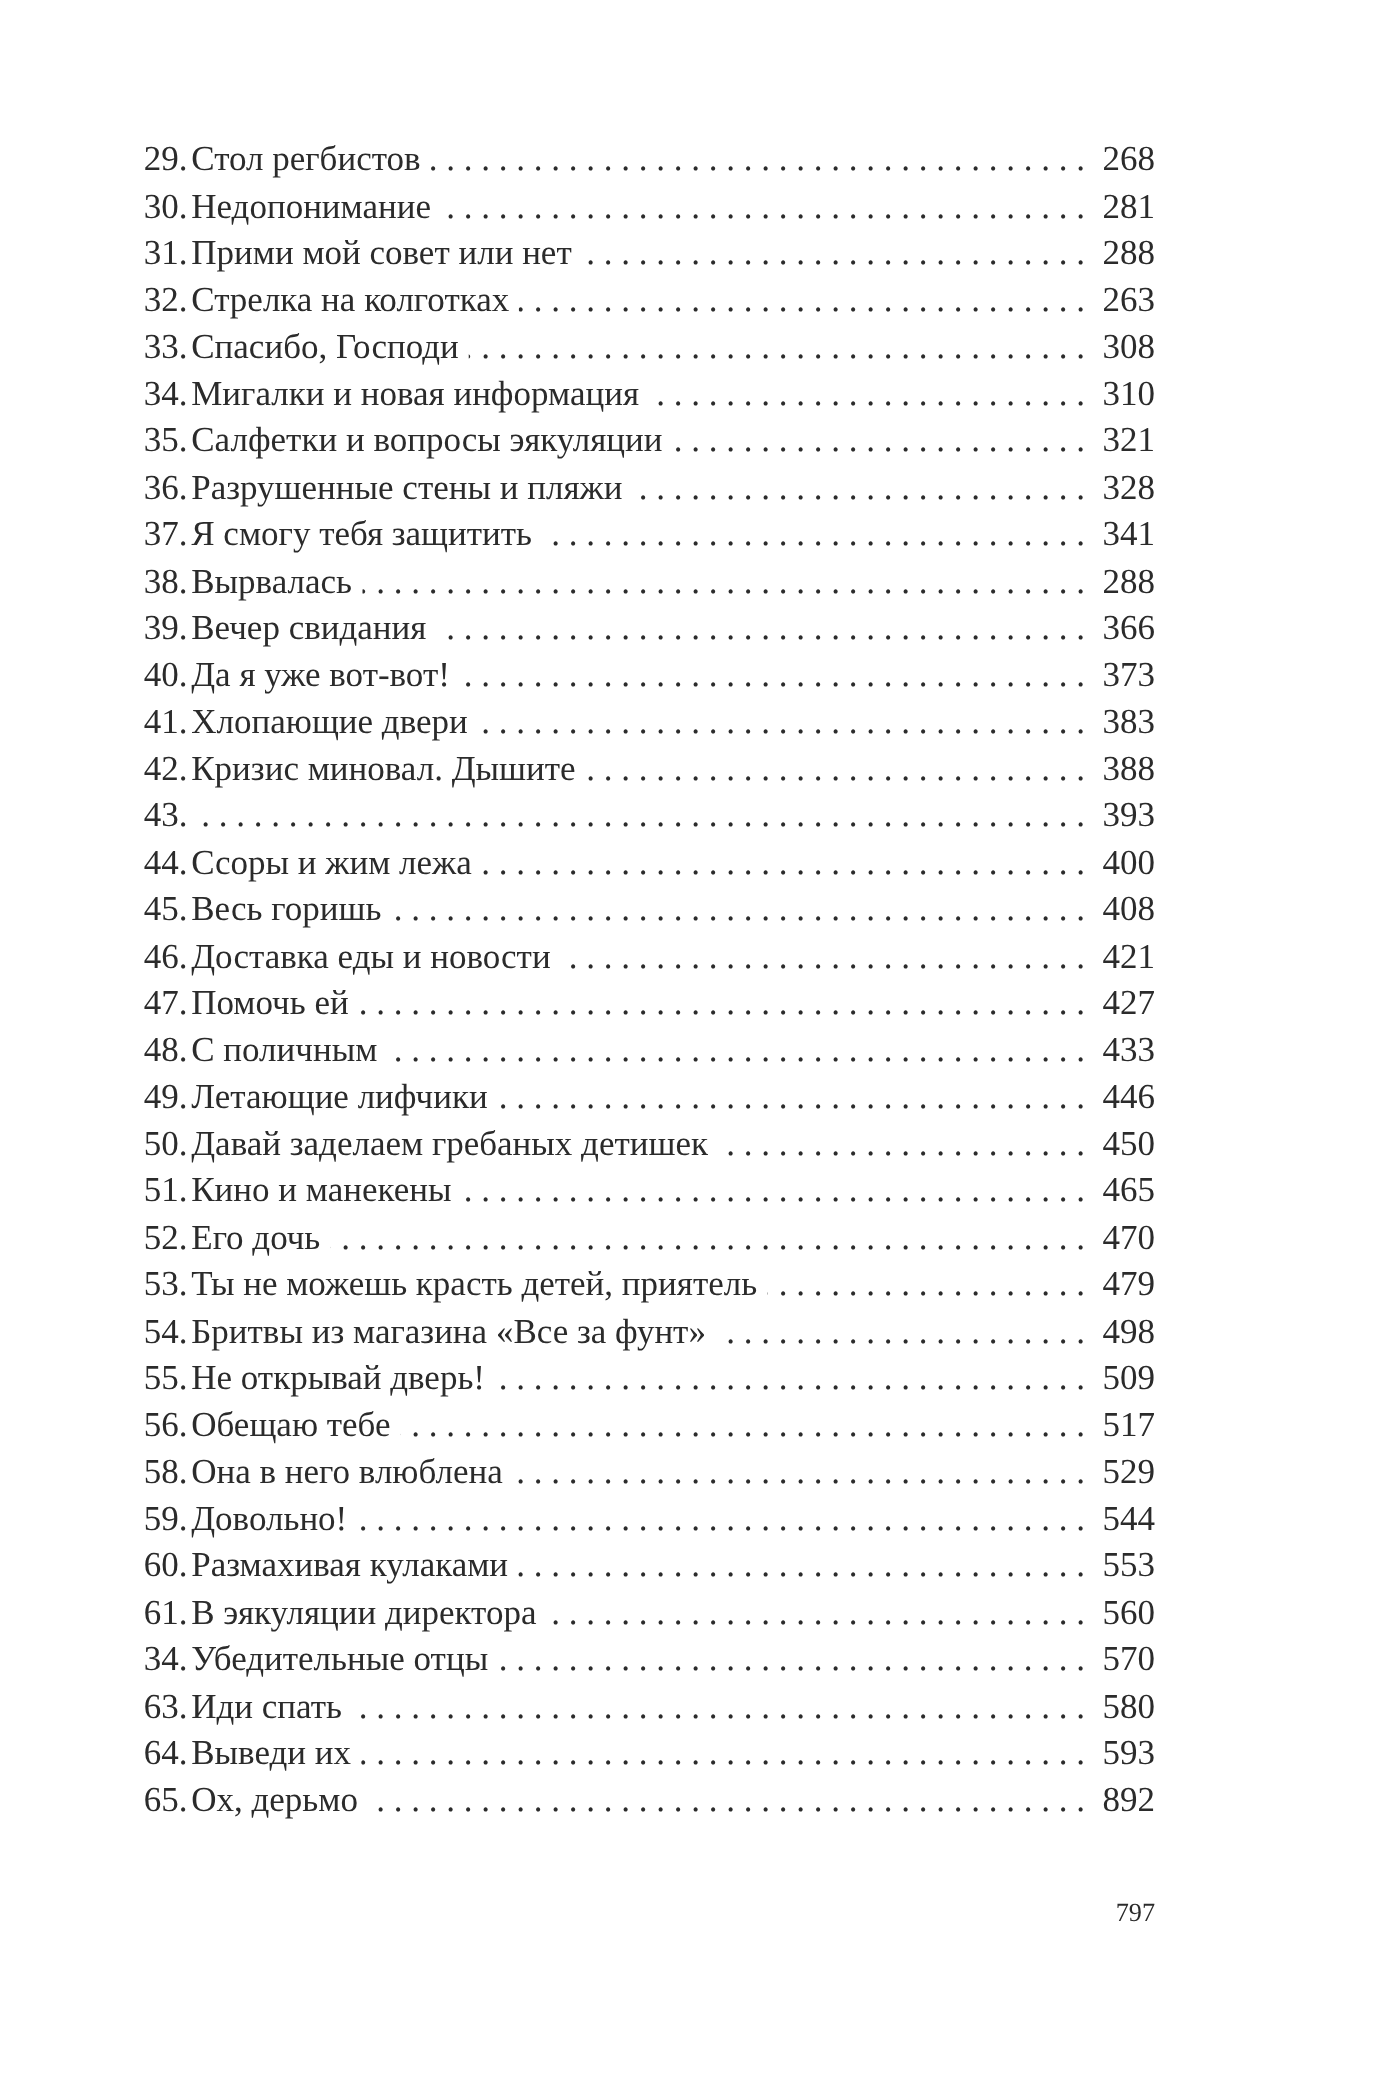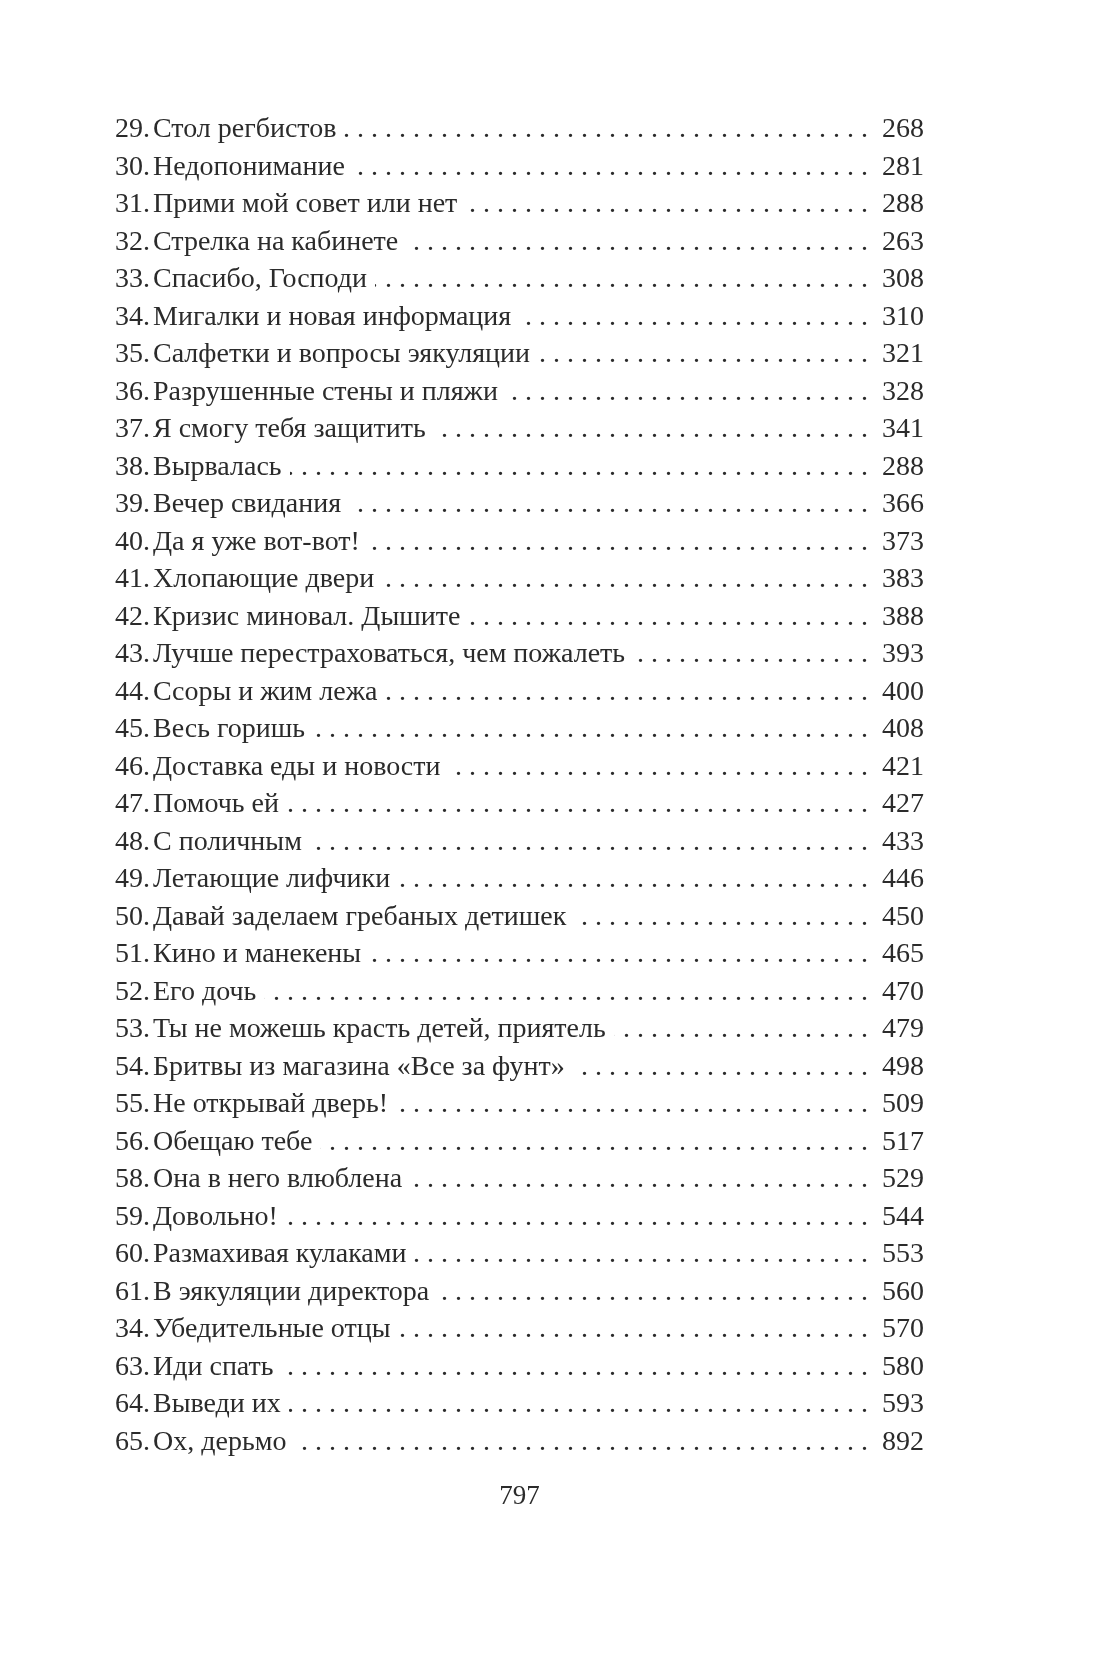--- a/index.html
+++ b/index.html
@@ -59,23 +59,23 @@
   .pagenum {
     flex: 0 0 auto;
     min-width: 46px;
     text-align: right;
     padding-left: 10px;
   }
   .footer {
     position: absolute;
     left: 115px;
     right: 176px;
-    top: 1477px;
-    text-align: center;
-    font-size: 27px;
+    top: 1512px;
+    text-align: right;
+    font-size: 21px;
     line-height: 37px;
   }
 </style>
 </head>
 <body>
 
 <div class="page">
   <div class="toc" id="toc-list">
   <div class="toc-row">
     <span class="num">29.</span>
@@ -93,21 +93,21 @@
 
   <div class="toc-row">
     <span class="num">31.</span>
     <span class="title">Прими мой совет или нет</span>
     <span class="leader"></span>
     <span class="pagenum">288</span>
   </div>
 
   <div class="toc-row">
     <span class="num">32.</span>
-    <span class="title">Стрелка на кабинете</span>
+    <span class="title">Стрелка на колготках</span>
     <span class="leader"></span>
     <span class="pagenum">263</span>
   </div>
 
   <div class="toc-row">
     <span class="num">33.</span>
     <span class="title">Спасибо, Господи</span>
     <span class="leader"></span>
     <span class="pagenum">308</span>
   </div>
@@ -170,21 +170,20 @@
 
   <div class="toc-row">
     <span class="num">42.</span>
     <span class="title">Кризис миновал. Дышите</span>
     <span class="leader"></span>
     <span class="pagenum">388</span>
   </div>
 
   <div class="toc-row">
     <span class="num">43.</span>
-    <span class="title">Лучше перестраховаться, чем пожалеть</span>
     <span class="leader"></span>
     <span class="pagenum">393</span>
   </div>
 
   <div class="toc-row">
     <span class="num">44.</span>
     <span class="title">Ссоры и жим лежа</span>
     <span class="leader"></span>
     <span class="pagenum">400</span>
   </div>

